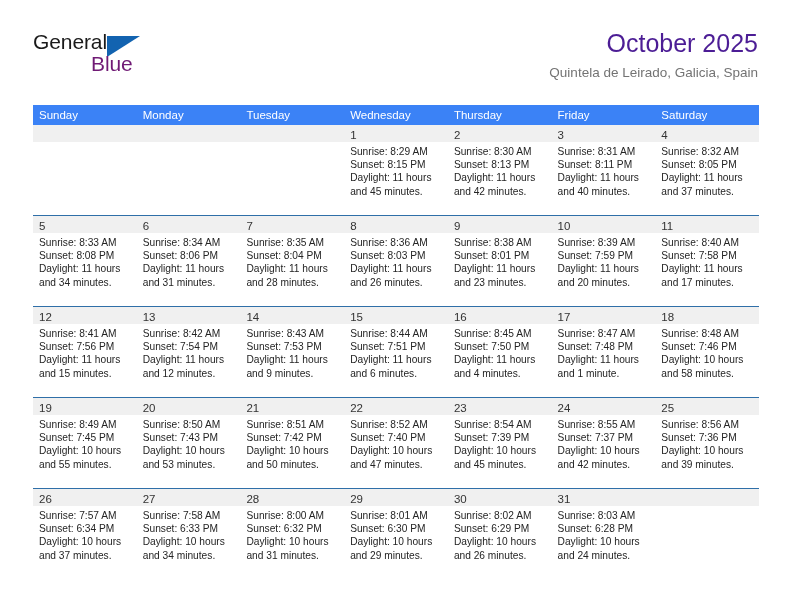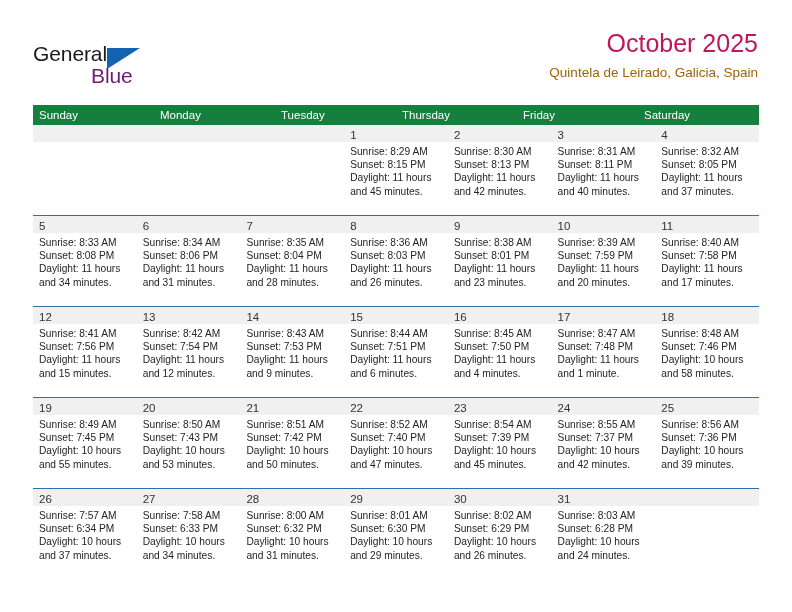--- a/index.html
+++ b/index.html
@@ -27,21 +27,21 @@
     position: absolute;
     left: 0;
     top: 0;
     width: 792px;
     height: 100px;
   }
 
   .logo {
     position: absolute;
     left: 33px;
-    top: 42px;
+    top: 30px;
     width: 130px;
     height: 46px;
   }
   .logo-general {
     position: absolute;
     left: 0;
     top: 0;
     font-size: 21px;
     letter-spacing: -0.1px;
     color: #1a1a1a;
@@ -67,43 +67,43 @@
   }
 
   .title-block {
     position: absolute;
     right: 34px;
     top: 28px;
     text-align: right;
   }
   .cal-title {
     font-size: 25px;
-    color: #be185d;
+    color: #4c1d95;
     line-height: 30px;
     white-space: nowrap;
   }
   .cal-subtitle {
     font-size: 13.5px;
-    color: #a16207;
+    color: #737373;
     line-height: 20px;
     margin-top: 5px;
     white-space: nowrap;
   }
 
   
   .calendar {
     position: absolute;
     left: 33px;
     top: 105px;
     width: 726px;
   }
 
   .dow-row {
     display: flex;
-    background: #15803d;
+    background: #3b82f6;
     height: 20px;
   }
   .dow-cell {
     flex: 1 1 0;
     color: #ffffff;
     font-size: 11.5px;
     line-height: 20px;
     padding-left: 6px;
     box-sizing: border-box;
     white-space: nowrap;
@@ -166,20 +166,21 @@
       <div class="cal-subtitle">Quintela de Leirado, Galicia, Spain</div>
     </div>
 
   </div>
 
   <div class="calendar">
     <div class="dow-row" id="dow-row">
         <div class="dow-cell">Sunday</div>
         <div class="dow-cell">Monday</div>
         <div class="dow-cell">Tuesday</div>
+        <div class="dow-cell">Wednesday</div>
         <div class="dow-cell">Thursday</div>
         <div class="dow-cell">Friday</div>
         <div class="dow-cell">Saturday</div>
       </div>
     <div id="weeks-container">
         <div class="week-row">
           <div class="day-cell empty">
             <div class="day-num-band"><span class="day-num"></span></div>
           </div>
           <div class="day-cell empty">

